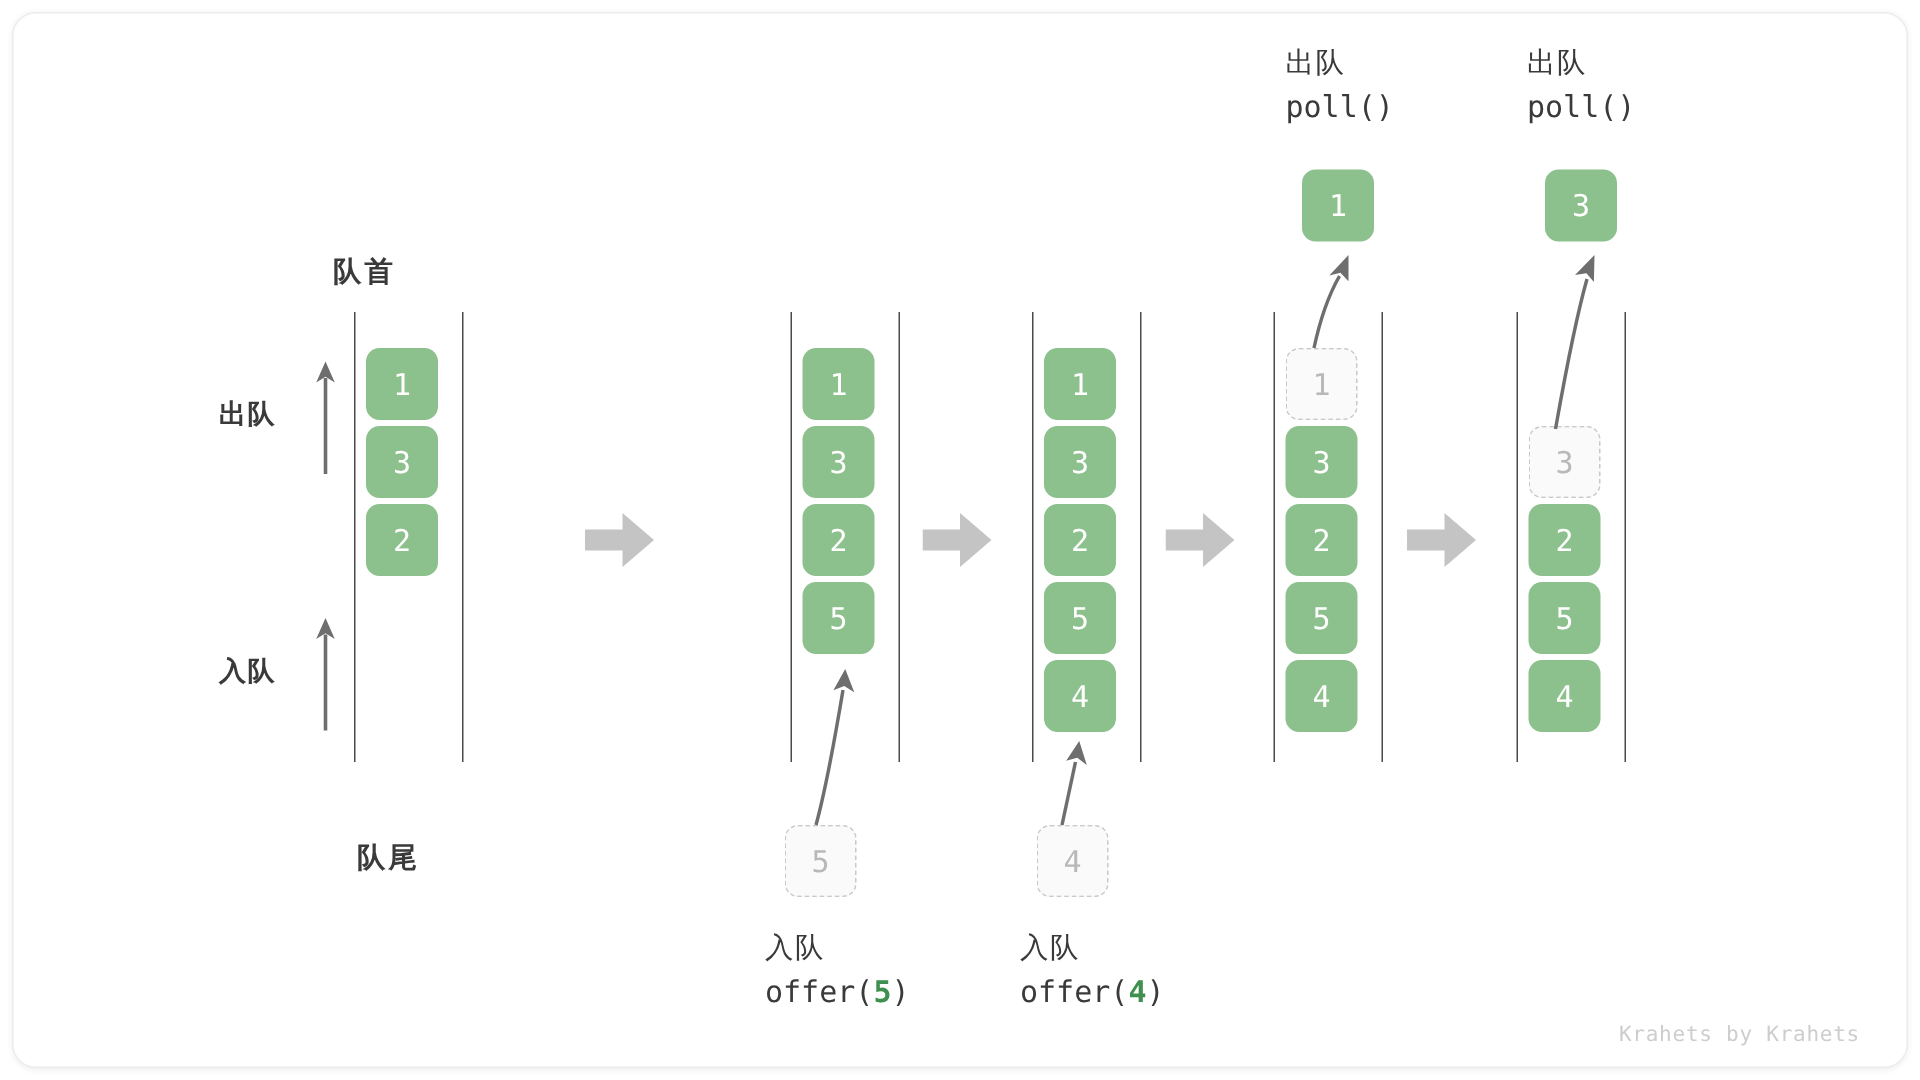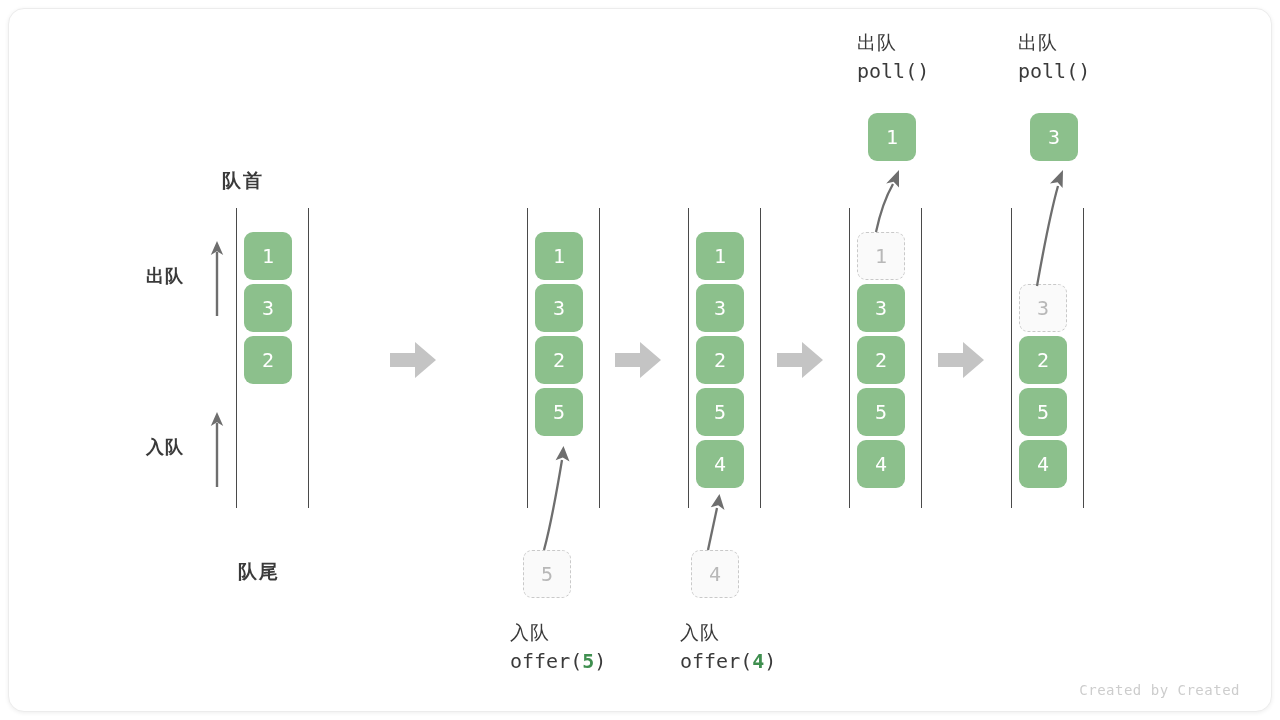--- a/index.html
+++ b/index.html
@@ -300,14 +300,14 @@
   <svg class="op-arrow" style="left:1015px; top:162px;" width="80" height="128" viewBox="0 0 80 128">
     <path d="M22 124 C27 96, 34 56, 43 24" stroke="#6e6e6e" stroke-width="2.3" fill="none"></path>
     <path d="M48 8 L47.6 26 L42.6 20.2 L35 21.4 Z" fill="#6e6e6e"></path>
   </svg>
 
   <div class="op-caption" style="left:1018px; top:30px;">
     <span class="cn">出队</span>
     <span class="code">poll()</span>
   </div>
 
-  <div class="watermark">Created by Created</div>
+  <div class="watermark">Krahets by Krahets</div>
 </div>
 
 </body></html>

